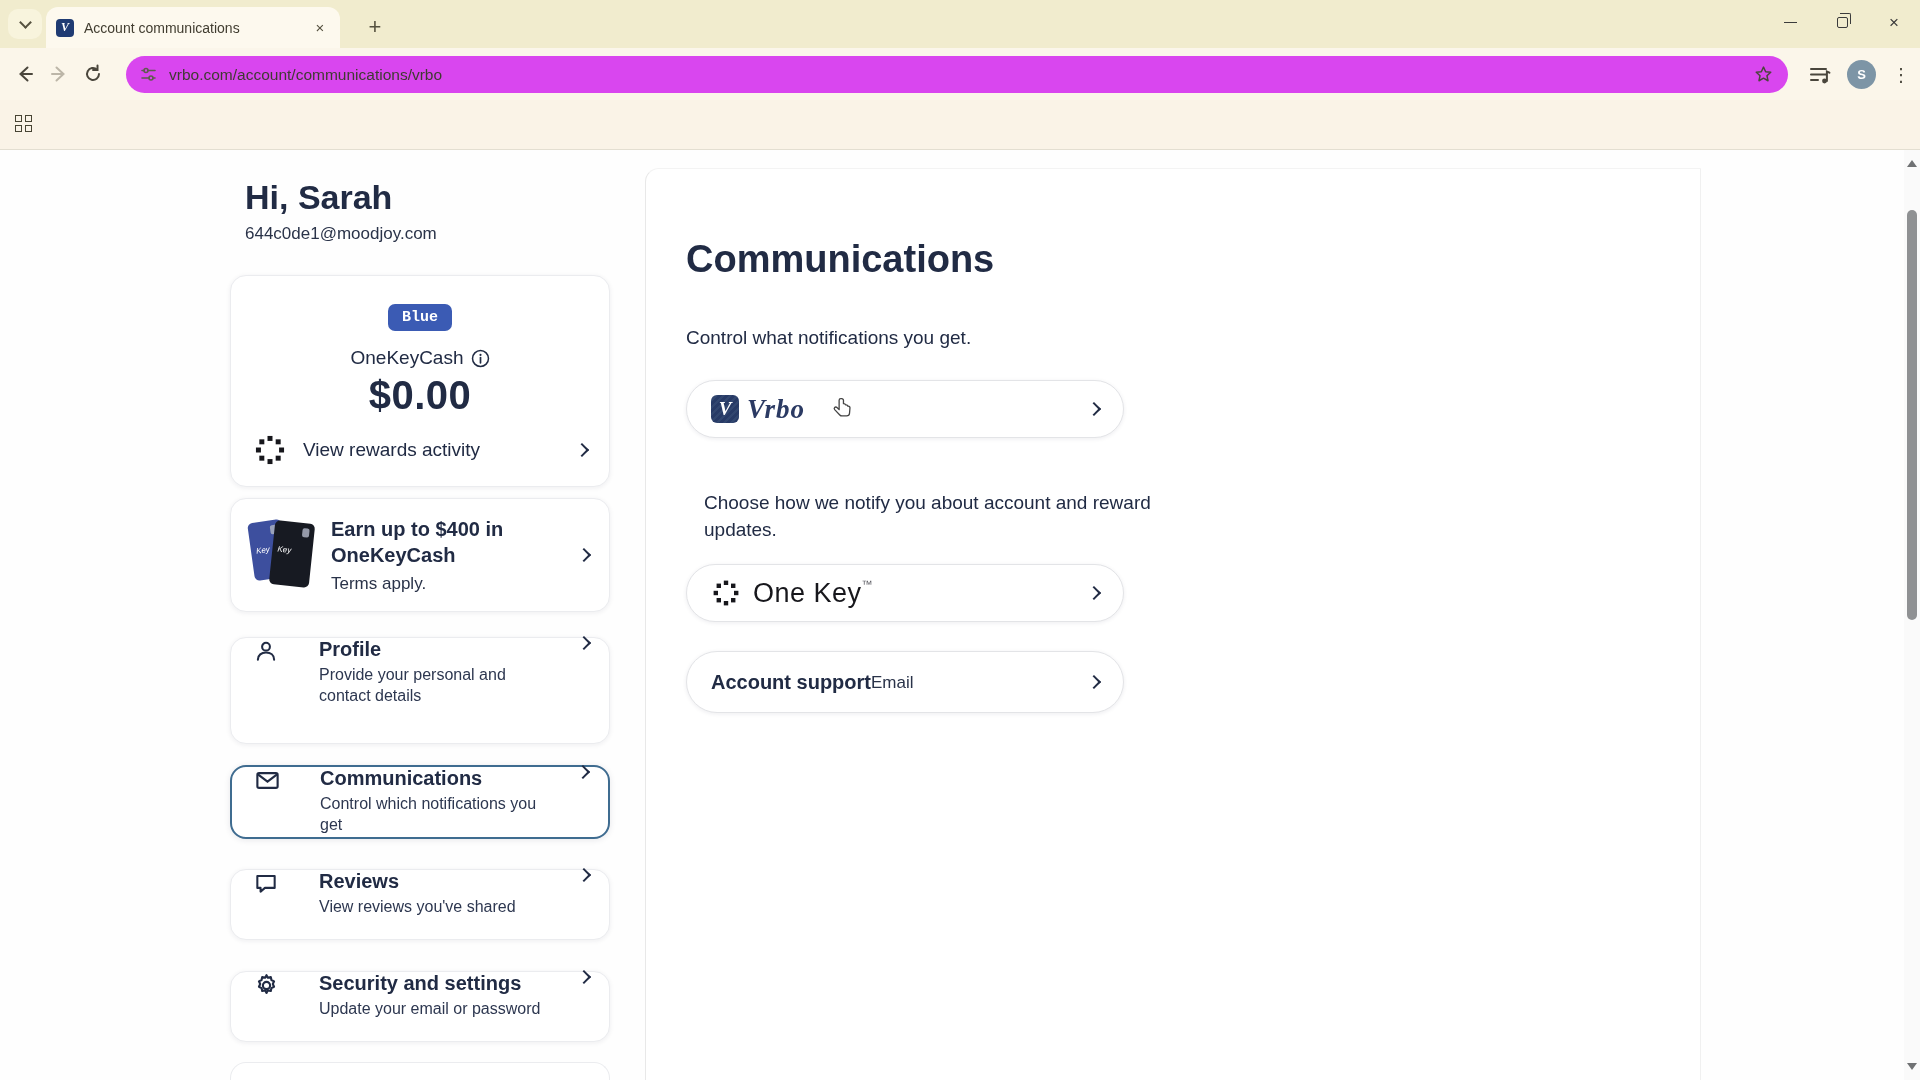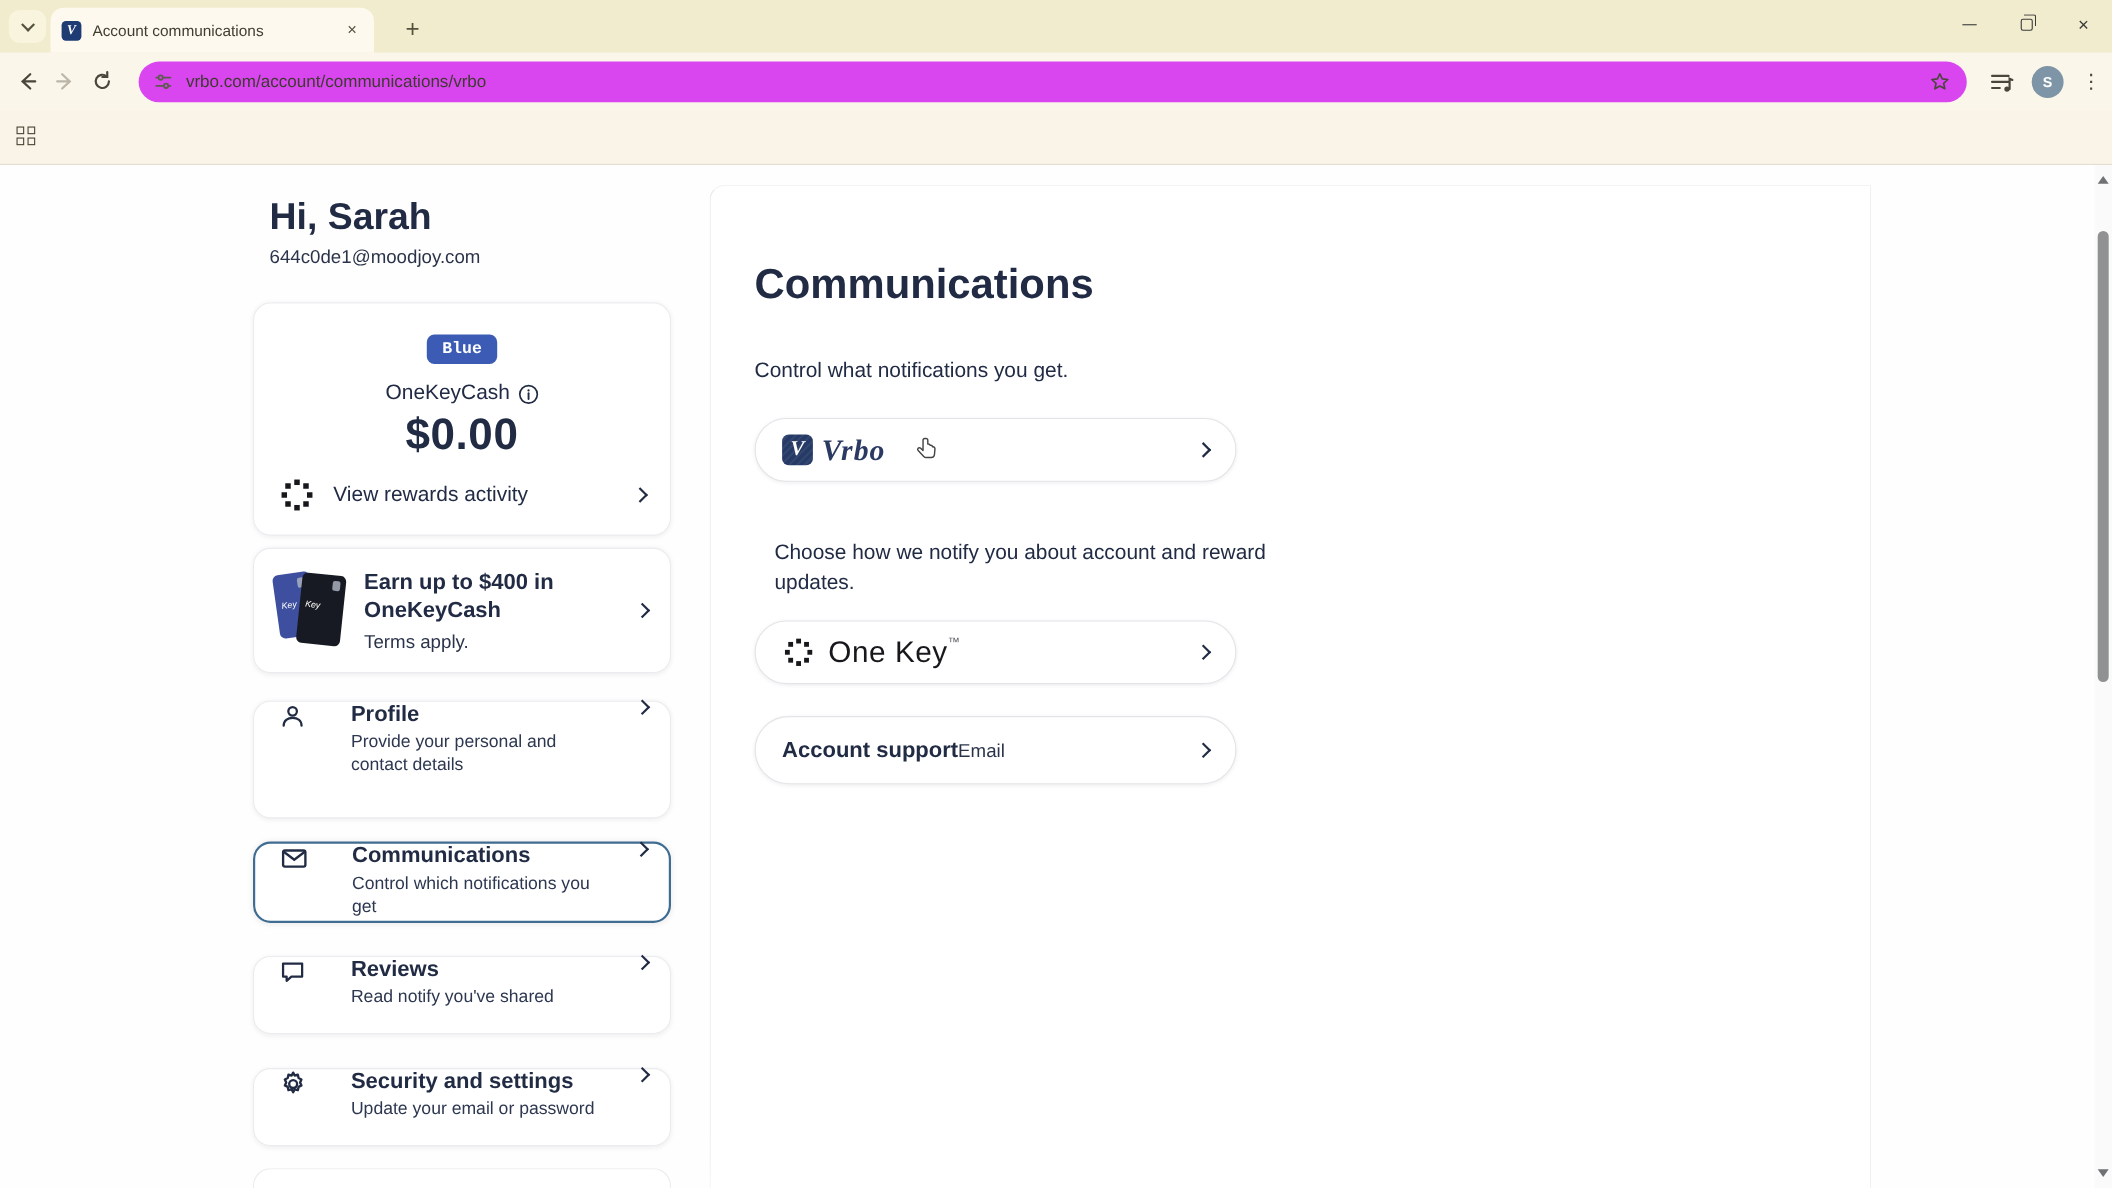--- a/index.html
+++ b/index.html
@@ -296,21 +296,21 @@
 </div>
 
 <div class="card menucard" style="top:869px;height:71px">
   <span class="micon">
     <svg width="26" height="26" viewBox="0 0 24 24" fill="none" stroke="#212b44" stroke-width="1.9">
       <path d="M4 5.5 h16 v11 h-9 l-4 3.5 v-3.5 h-3 Z" stroke-linejoin="round"></path>
     </svg>
   </span>
   <div class="mtext">
     <div class="mtitle">Reviews</div>
-    <div class="msub">Read notify you've shared</div>
+    <div class="msub">View reviews you've shared</div>
   </div>
   <span class="chev"></span>
 </div>
 
 <div class="card menucard" style="top:971px;height:71px">
   <span class="micon">
     <svg width="27" height="27" viewBox="0 0 24 24" fill="none" stroke="#212b44" stroke-width="1.9">
       <circle cx="12" cy="12" r="3.2"></circle>
       <path d="M12 2.8 l1.2 2.3 2.6-.6 .6 2.6 2.3 1.2 -1.1 2.4 1.1 2.4 -2.3 1.2 -.6 2.6 -2.6-.6 -1.2 2.3 -1.2-2.3 -2.6.6 -.6-2.6 -2.3-1.2 1.1-2.4 -1.1-2.4 2.3-1.2 .6-2.6 2.6.6 Z" stroke-linejoin="round"></path>
     </svg>

